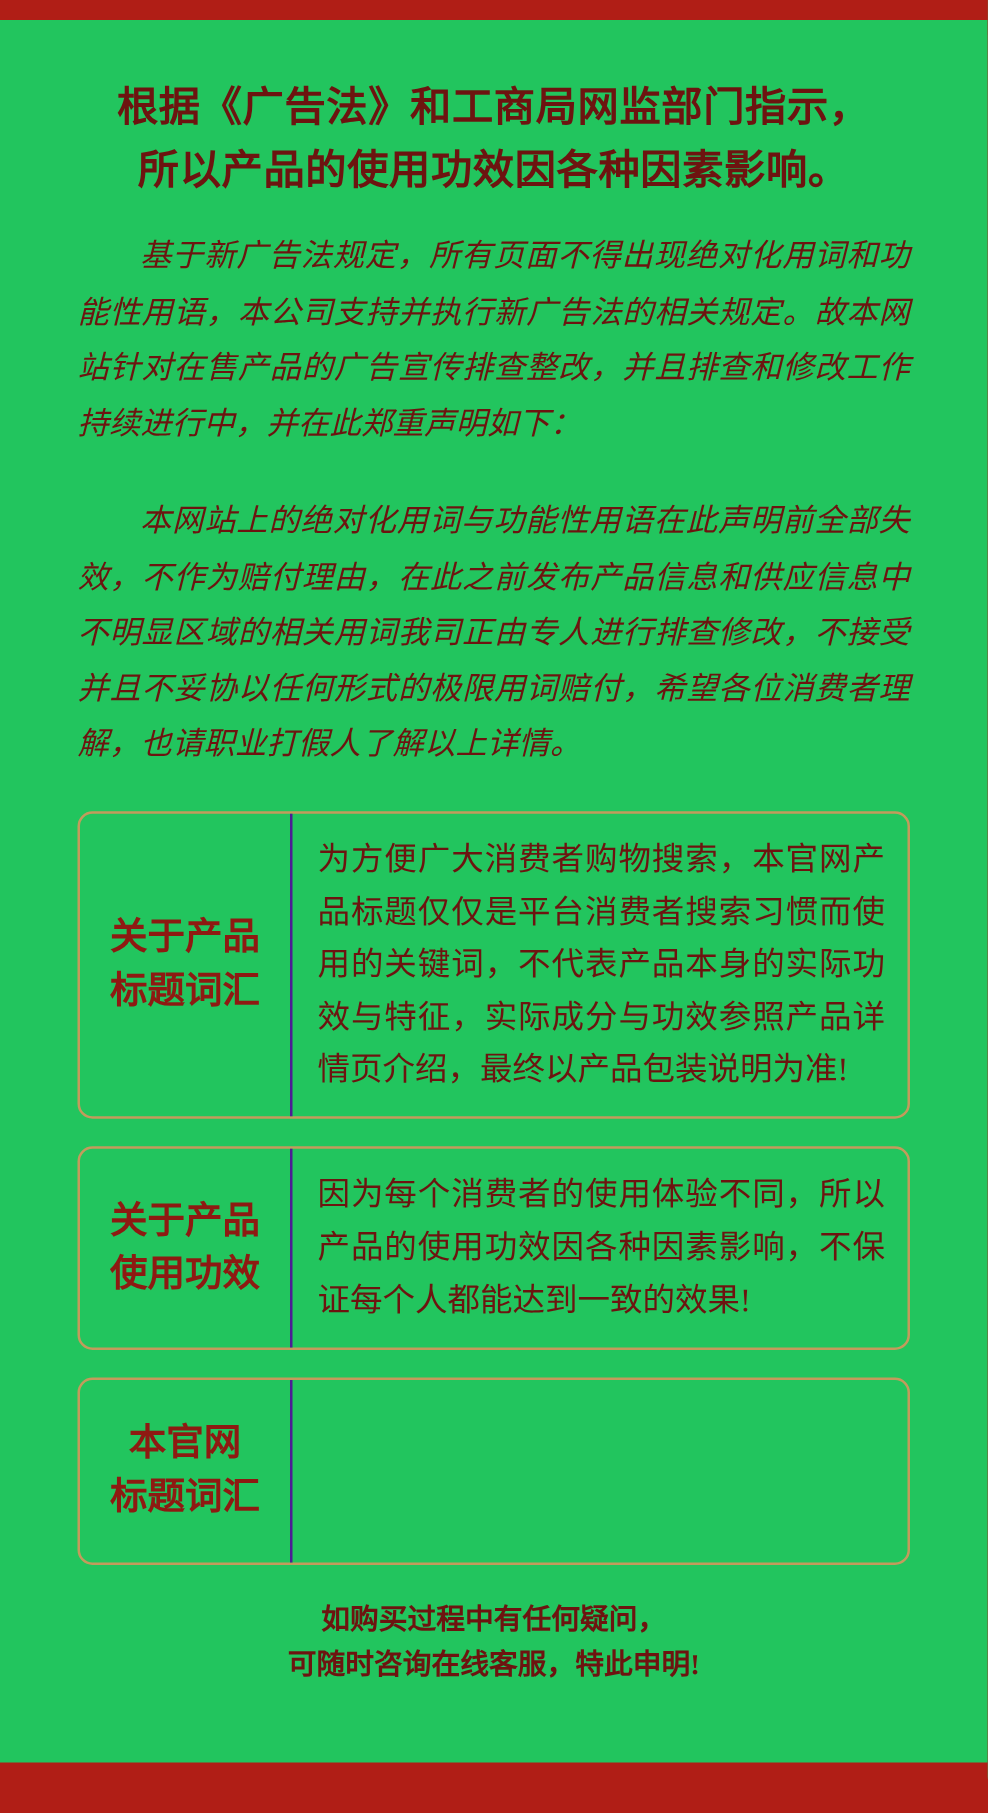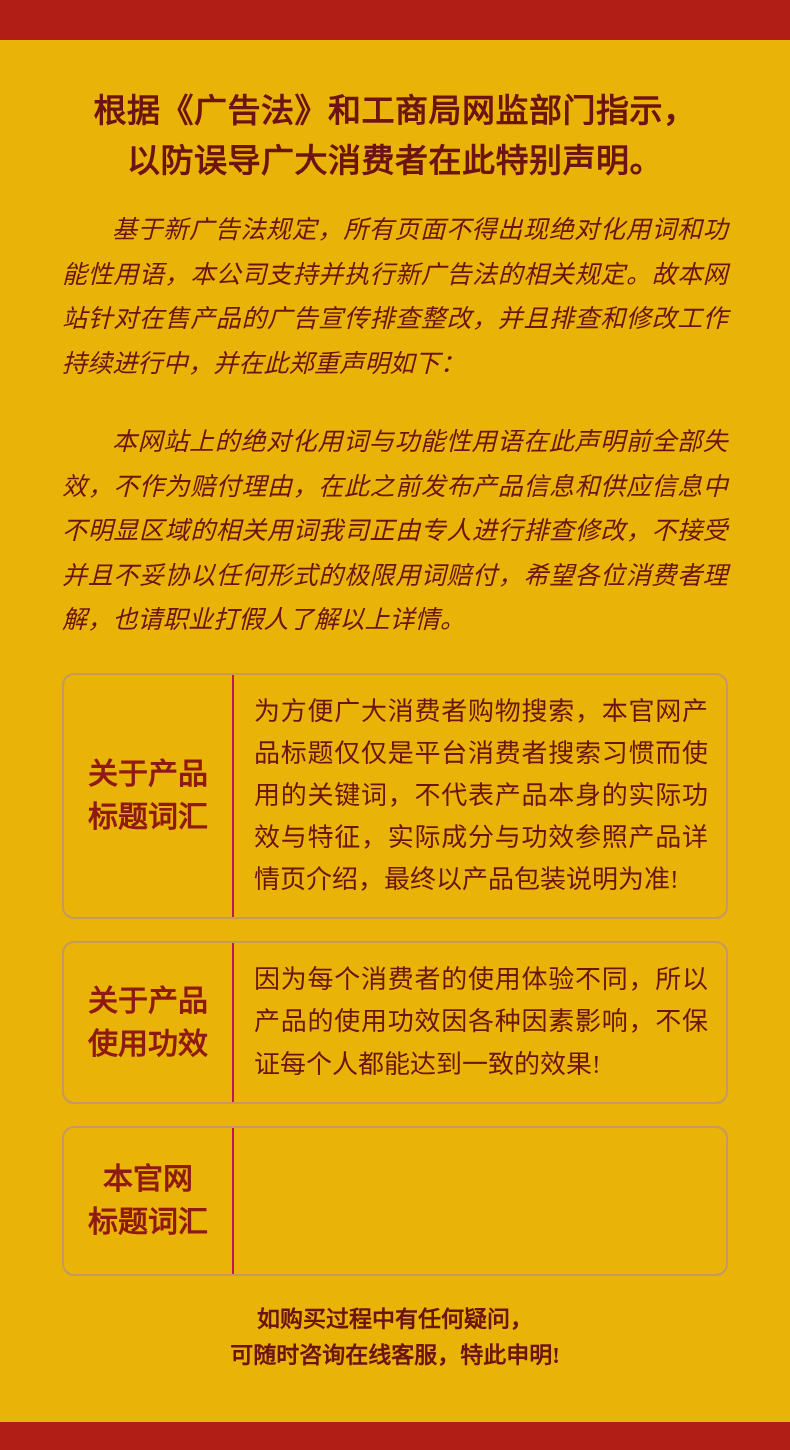--- a/index.html
+++ b/index.html
@@ -16,24 +16,24 @@
   #page {
     position: relative;
     width: 790px;
     height: 1450px;
     background: #b01e16;
     box-sizing: border-box;
   }
   .panel {
     position: absolute;
     left: 0;
-    top: 40px;
+    top: 16px;
     width: 790px;
     height: 1394px;
-    background: #eab308;
+    background: #22c55e;
     box-sizing: border-box;
   }
   .inner {
     padding: 46px 62px 0 62px;
     box-sizing: border-box;
   }
   .headline {
     color: #6d1410;
     font-weight: bold;
     font-size: 33px;
@@ -74,21 +74,21 @@
   .card-title {
     flex: 0 0 170px;
     display: flex;
     flex-direction: column;
     align-items: center;
     justify-content: center;
     color: #8e1a12;
     font-weight: bold;
     font-size: 30px;
     line-height: 1.42;
-    border-right: 2px solid #be185d;
+    border-right: 2px solid #4c1d95;
     padding: 10px 6px;
     box-sizing: border-box;
     text-align: center;
   }
   .card-body {
     flex: 1 1 auto;
     padding: 16px 18px 16px 20px;
     color: #6d1410;
     font-size: 26px;
     line-height: 1.62;
@@ -122,21 +122,21 @@
 
 <div id="page">
 
   <div class="top-bar"></div>
 
   <div class="panel">
     <div class="inner">
 
       <h1 class="headline">
         <span class="line1">根据《广告法》和工商局网监部门指示，</span>
-        <span class="line2">以防误导广大消费者在此特别声明。</span>
+        <span class="line2">所以产品的使用功效因各种因素影响。</span>
       </h1>
 
       <p class="para first">基于新广告法规定，所有页面不得出现绝对化用词和功能性用语，本公司支持并执行新广告法的相关规定。故本网站针对在售产品的广告宣传排查整改，并且排查和修改工作持续进行中，并在此郑重声明如下：</p>
       <p class="para">本网站上的绝对化用词与功能性用语在此声明前全部失效，不作为赔付理由，在此之前发布产品信息和供应信息中不明显区域的相关用词我司正由专人进行排查修改，不接受并且不妥协以任何形式的极限用词赔付，希望各位消费者理解，也请职业打假人了解以上详情。</p>
 
       <div class="cards">
 
         <div class="card">
           <div class="card-title">
             <span>关于产品</span>

